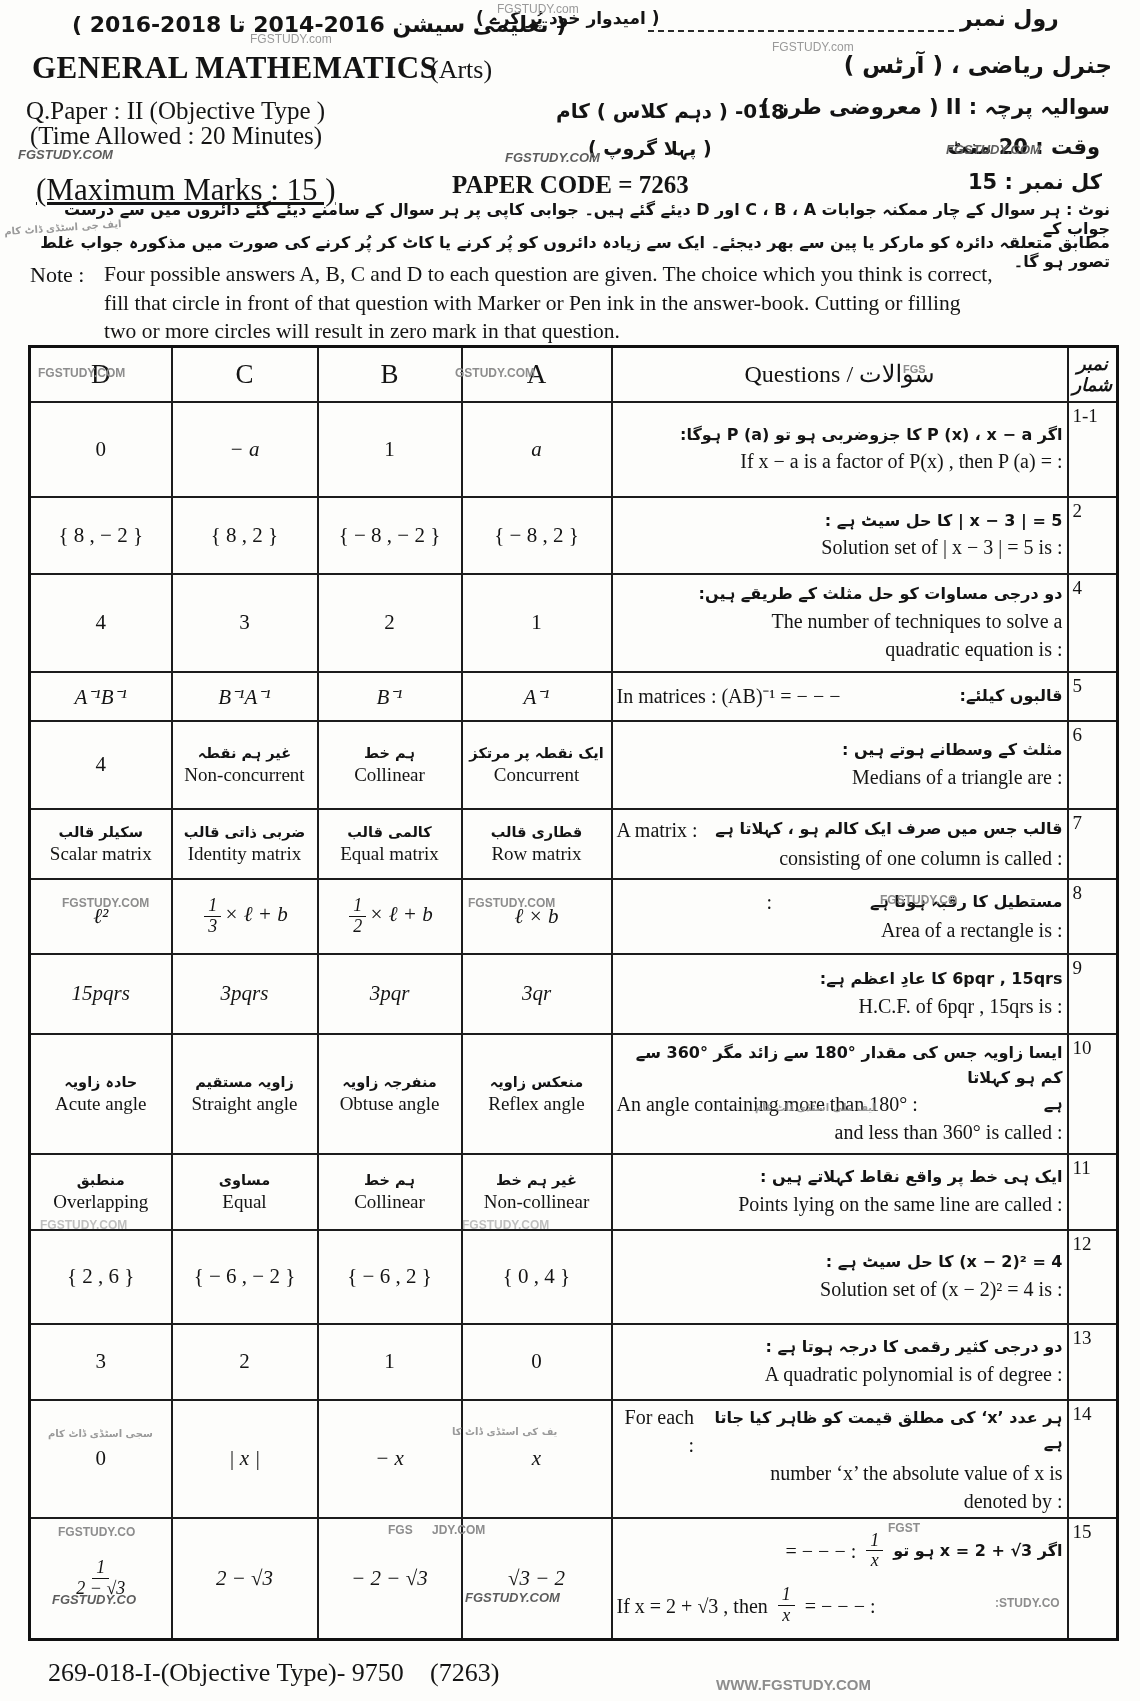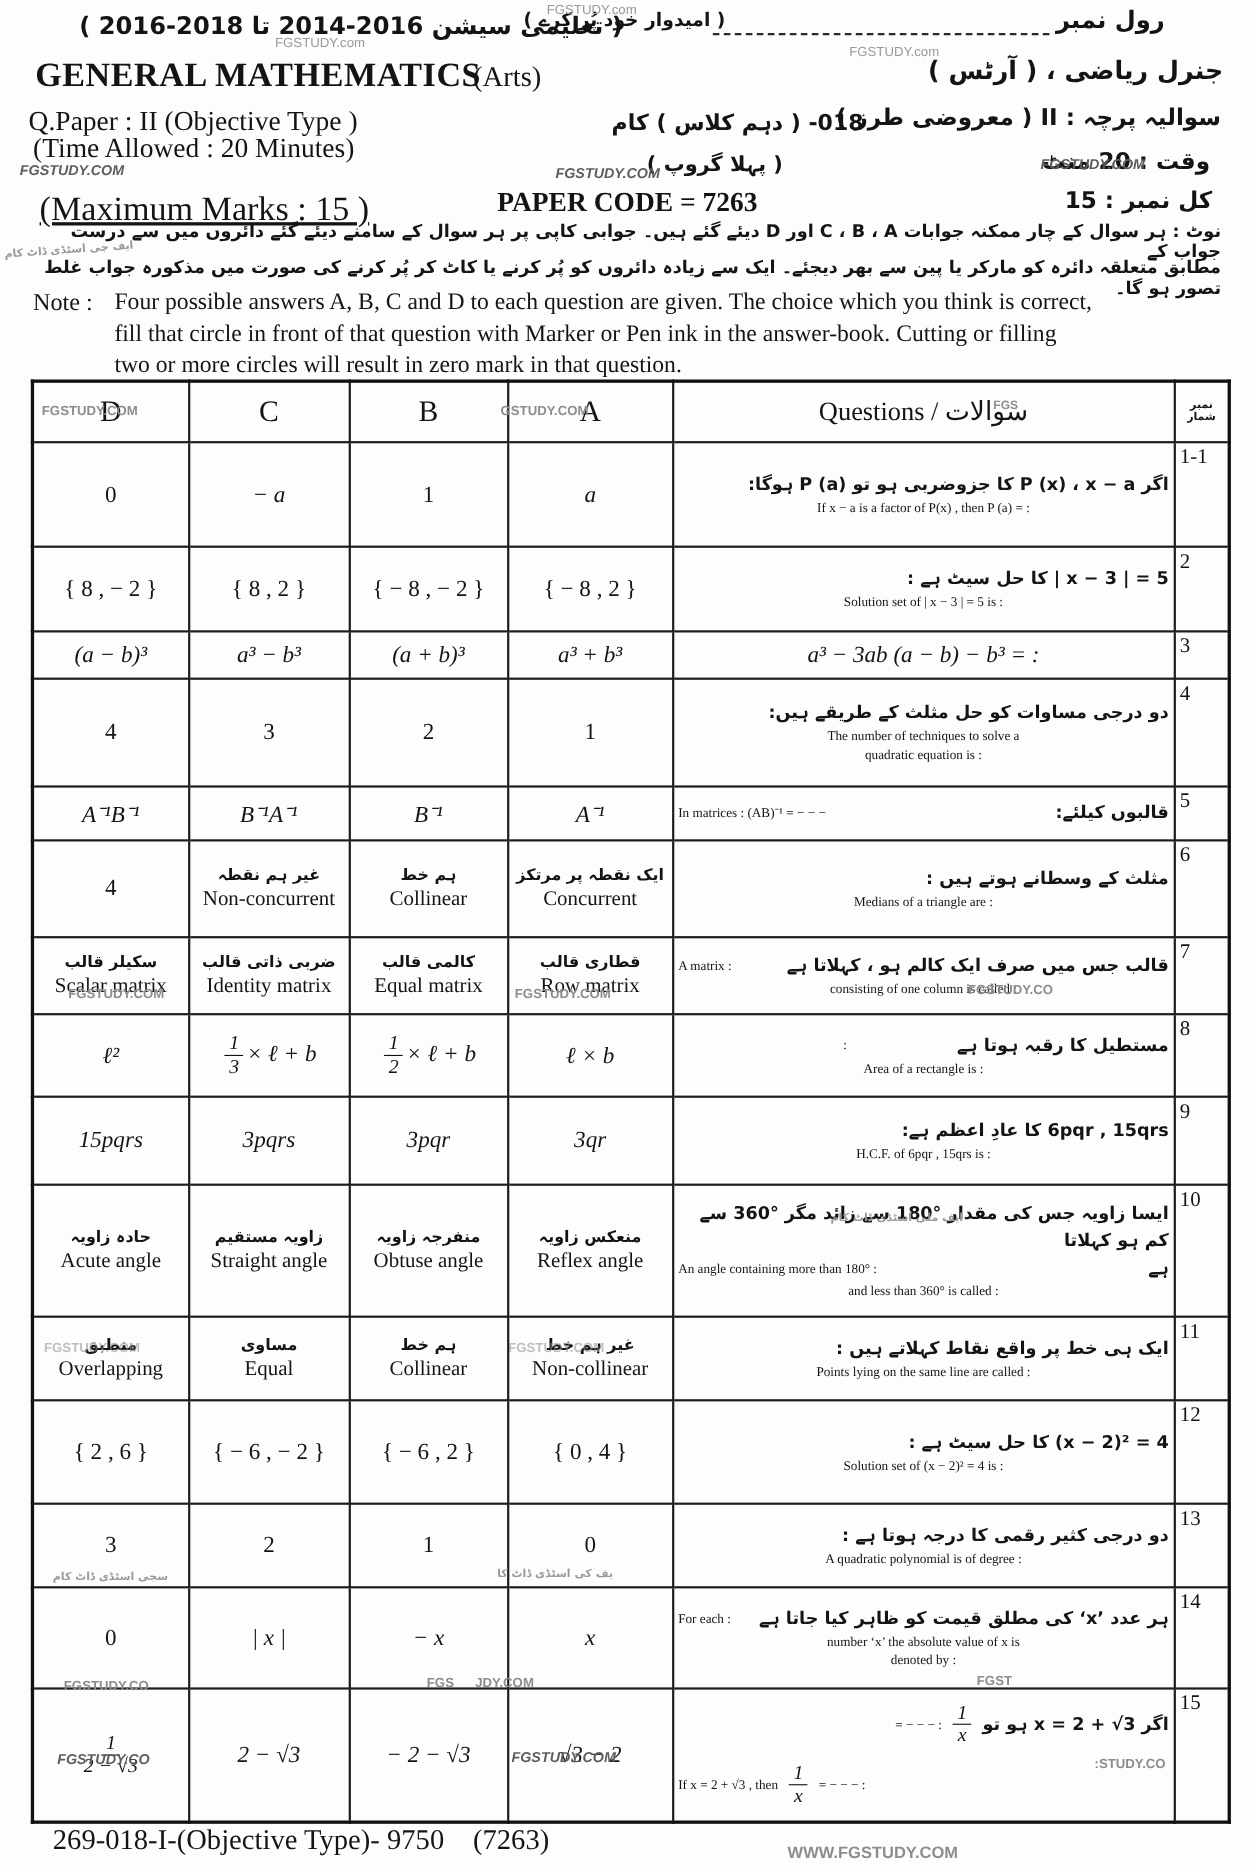--- a/index.html
+++ b/index.html
@@ -30,28 +30,28 @@
   .notelbl{left:30px;top:262px;font-size:22px;}
   .notel1{left:104px;top:262px;font-size:21.5px;}
   .notel2{left:104px;top:291px;font-size:21.5px;}
   .notel3{left:104px;top:319px;font-size:21.5px;}
   
   table.qt{position:absolute;left:28px;top:345px;border-collapse:collapse;table-layout:fixed;
            border:3.5px solid #111;}
   table.qt td,table.qt th{border:2.2px solid #1c1c1c;padding:2px 4px;overflow:hidden;}
   th.cl{font-size:27px;font-weight:normal;vertical-align:middle;}
   th.qh{font-size:24px;font-weight:normal;vertical-align:middle;}
-  th.nh{font-size:10px;font-weight:bold;vertical-align:middle;}
+  th.nh{font-size:18px;font-weight:bold;vertical-align:middle;font-style:italic;}
   td.opt{text-align:center;vertical-align:middle;font-size:21px;}
   td.math{font-style:italic;}
   td.qcell{vertical-align:middle;padding:3px 10px 3px 8px;font-style:normal;}
   td.num{vertical-align:top;text-align:left;padding:3px 0 0 8px;font-size:19px;}
   .qur{font-family:"DejaVu Sans",sans-serif;font-size:16px;font-weight:bold;text-align:right;
        line-height:1.55;direction:rtl;}
-  .qen{font-size:12px;text-align:center;line-height:1.4;}
+  .qen{font-size:20px;text-align:right;line-height:1.4;}
   .qmath{font-size:21px;font-style:italic;text-align:center;}
   .qmix{display:flex;justify-content:space-between;align-items:center;gap:8px;}
   .pair .u{font-family:"DejaVu Sans",sans-serif;font-size:14.5px;font-weight:bold;line-height:1.5;}
   .pair .e{font-size:19px;font-style:normal;line-height:1.15;}
   .frac{display:inline-flex;flex-direction:column;align-items:center;vertical-align:middle;
         line-height:1.1;font-size:18px;margin:0 3px;}
   .frac .fn{border-bottom:1.7px solid #111;padding:0 4px;}
   .frac .fd{padding:0 2px;}
   .fline{display:flex;align-items:center;gap:7px;font-size:20px;}
   .fline.rtl{direction:rtl;}
@@ -136,30 +136,20 @@
     <td class="opt">{ 8 , 2 }</td>
     <td class="opt">{ − 8 , − 2 }</td>
     <td class="opt">{ − 8 , 2 }</td>
     <td class="qcell">
       <div class="qur">⁦| x − 3 | = 5⁩ کا حل سیٹ ہے   :</div>
       <div class="qen">Solution set of | x − 3 | = 5  is :</div>
     </td>
     <td class="num">2</td>
   </tr>
 
-  <tr style="height:43px">
-    <td class="opt math">(a − b)³</td>
-    <td class="opt math">a³ − b³</td>
-    <td class="opt math">(a + b)³</td>
-    <td class="opt math">a³ + b³</td>
-    <td class="qcell">
-      <div class="qmath">a³  − 3ab (a − b) − b³  = :</div>
-    </td>
-    <td class="num">3</td>
-  </tr>
 
   <tr style="height:98px">
     <td class="opt">4</td>
     <td class="opt">3</td>
     <td class="opt">2</td>
     <td class="opt">1</td>
     <td class="qcell">
       <div class="qur">دو درجی مساوات کو حل مثلث کے طریقے ہیں:</div>
       <div class="qen">The number of techniques to solve a</div>
       <div class="qen">quadratic equation is  :</div>

